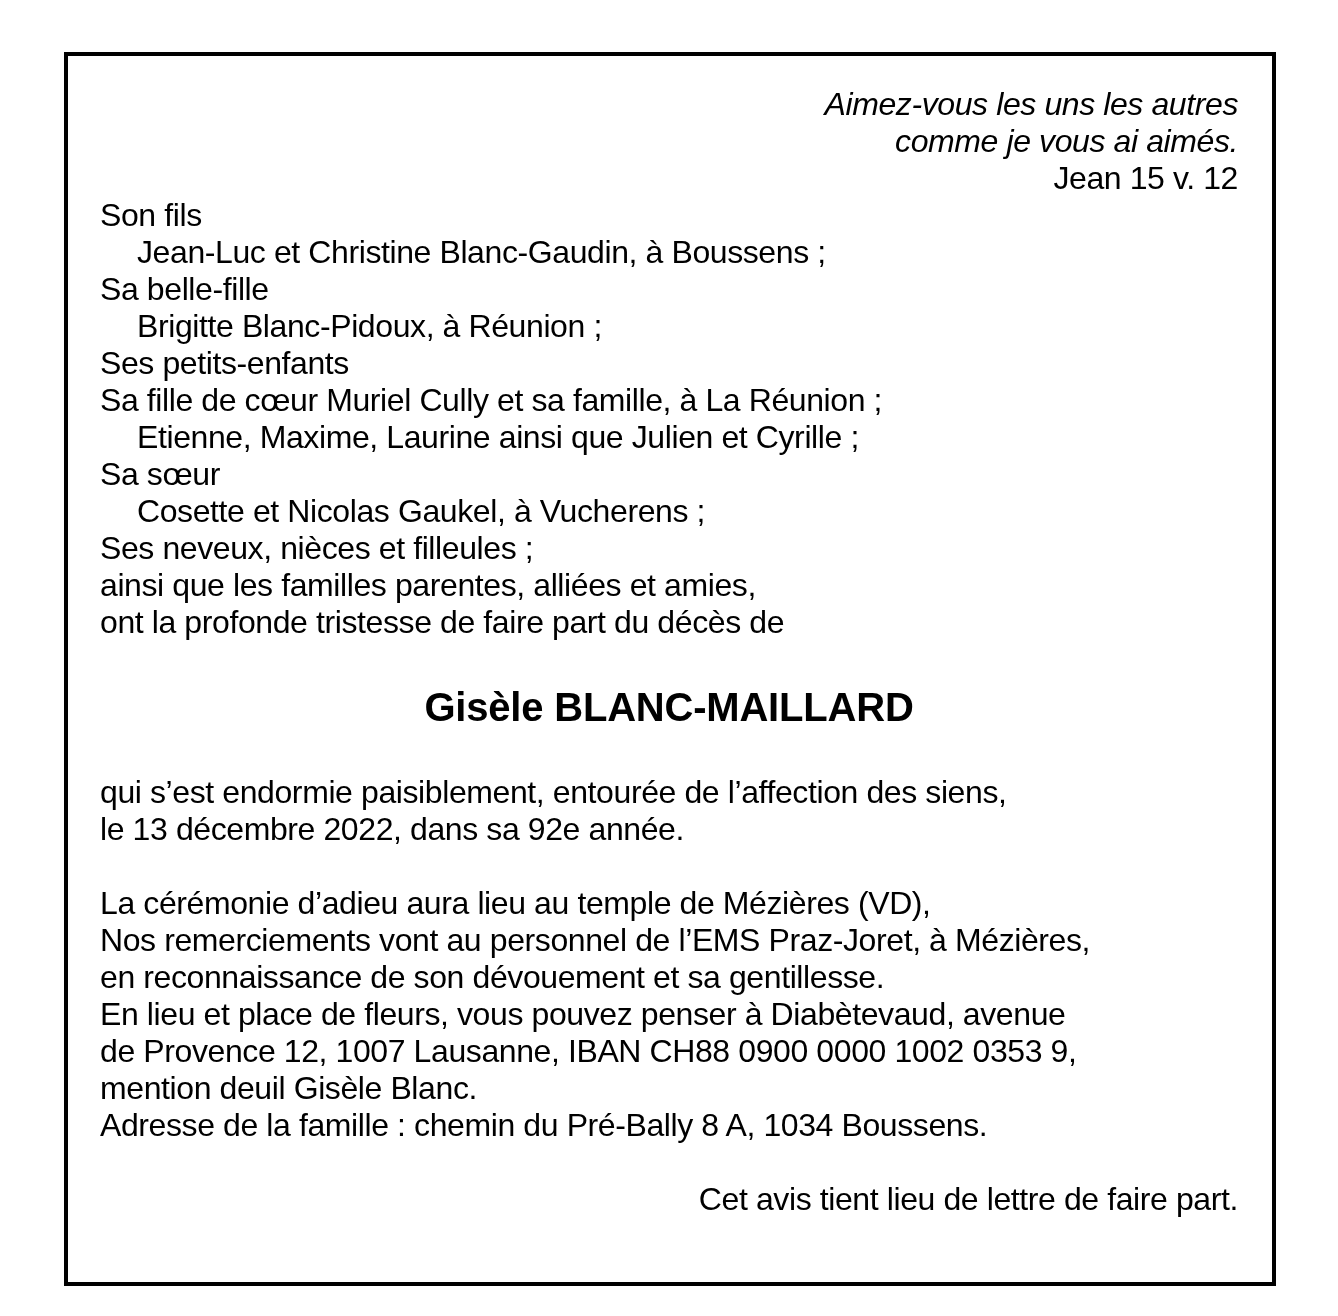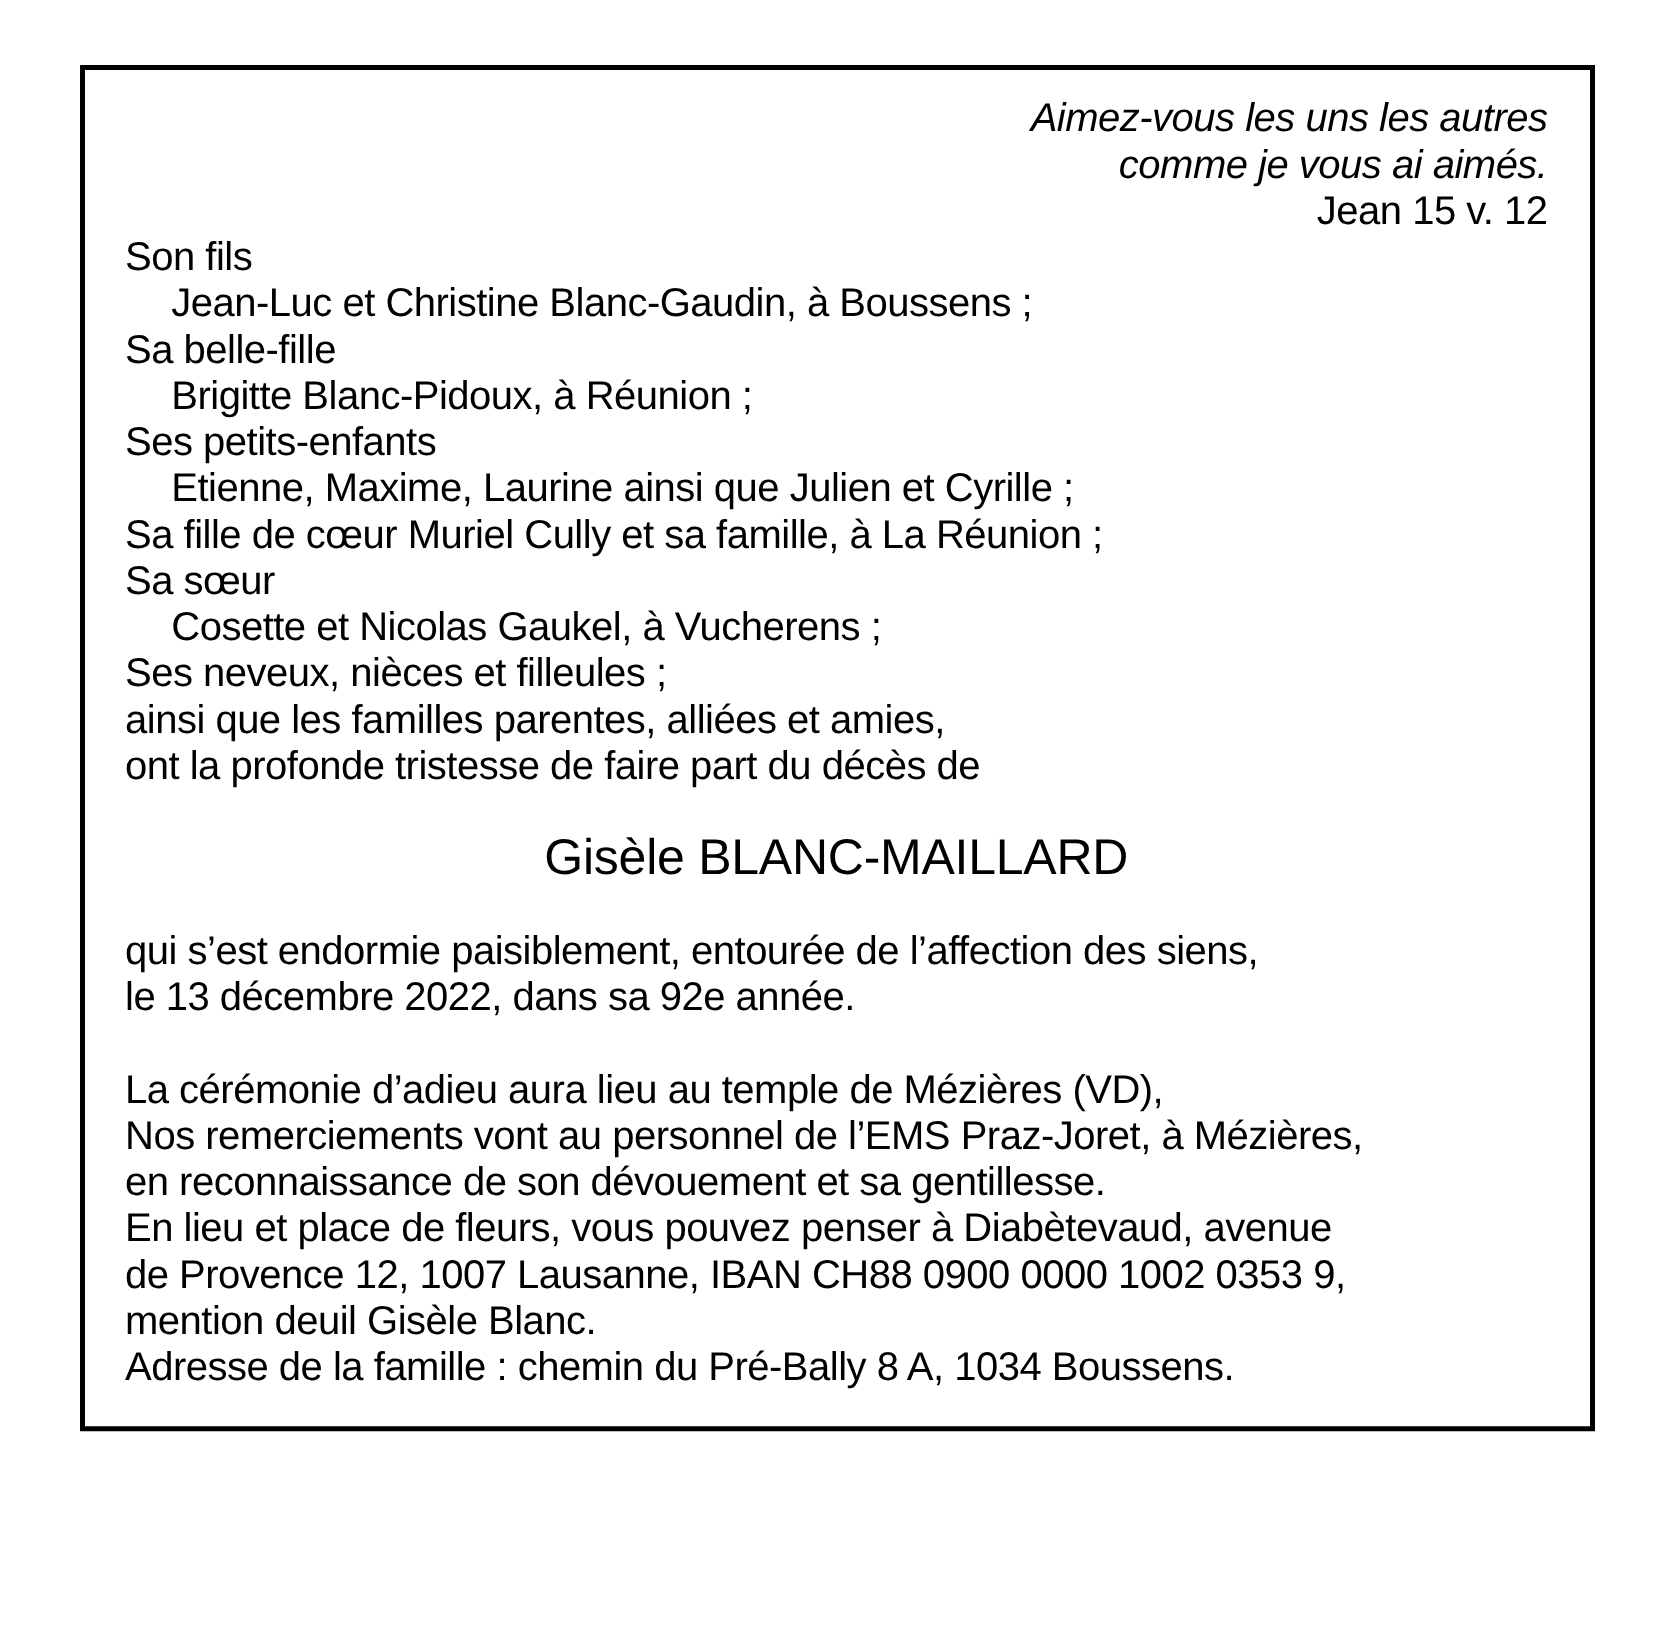--- a/index.html
+++ b/index.html
@@ -13,41 +13,41 @@
     height: 1316px;
     background: var(--bg-color, #ffffff);
     font-family: "Liberation Sans", "DejaVu Sans", sans-serif;
     color: var(--text-color, #000000);
   }
   .sheet {
     position: absolute;
     left: 64px;
     top: 52px;
     width: 1212px;
-    height: 1093px;
+    height: 1234px;
     box-sizing: border-box;
     border: 4px solid var(--border-color, #000000);
-    padding: 20px 34px 0 32px;
+    padding: 30px 34px 0 32px;
     background: var(--bg-color, #ffffff);
     overflow: hidden;
   }
   .line {
     font-size: 32px;
     line-height: 37px;
     letter-spacing: -0.4px;
     white-space: nowrap;
   }
   .epigraph .line { text-align: right; }
   .italic { font-style: italic; }
   .bold { font-weight: normal; }
   .indent { padding-left: 37px; }
   .name-heading {
-    margin: 37px 0;
+    margin: 48px 0;
     text-align: center;
-    font-weight: normal;
+    font-weight: bold;
     font-size: 40px;
     line-height: 37px;
     letter-spacing: -0.2px;
   }
   .para-gap { margin-top: 37px; }
   .closing {
     margin-top: 37px;
     text-align: right;
   }
 </style>
@@ -62,22 +62,22 @@
       <div class="line italic">comme je vous ai aimés.</div>
       <div class="line">Jean 15 v. 12</div>
     </div>
 
     <div id="family-block">
         <div class="line"><span>Son fils</span></div>
         <div class="line indent"><span>Jean-Luc et Christine </span><span class="bold">Blanc-Gaudin</span><span>, à Boussens ;</span></div>
         <div class="line"><span>Sa belle-fille</span></div>
         <div class="line indent"><span>Brigitte </span><span class="bold">Blanc-Pidoux</span><span>, à Réunion ;</span></div>
         <div class="line"><span>Ses petits-enfants</span></div>
+        <div class="line"><span>Sa fille de cœur Muriel </span><span class="bold">Cully</span><span> et sa famille, à La Réunion ;</span></div>
         <div class="line indent"><span>Etienne, Maxime, Laurine ainsi que Julien et Cyrille ;</span></div>
-        <div class="line"><span>Sa fille de cœur Muriel </span><span class="bold">Cully</span><span> et sa famille, à La Réunion ;</span></div>
         <div class="line"><span>Sa sœur</span></div>
         <div class="line indent"><span>Cosette et Nicolas </span><span class="bold">Gaukel</span><span>, à Vucherens ;</span></div>
         <div class="line"><span>Ses neveux, nièces et filleules ;</span></div>
         <div class="line"><span>ainsi que les familles parentes, alliées et amies,</span></div>
         <div class="line"><span>ont la profonde tristesse de faire part du décès de</span></div>
       </div>
 
     <div class="line name-heading">Gisèle BLANC-MAILLARD</div>
 
     <div id="death-para">

